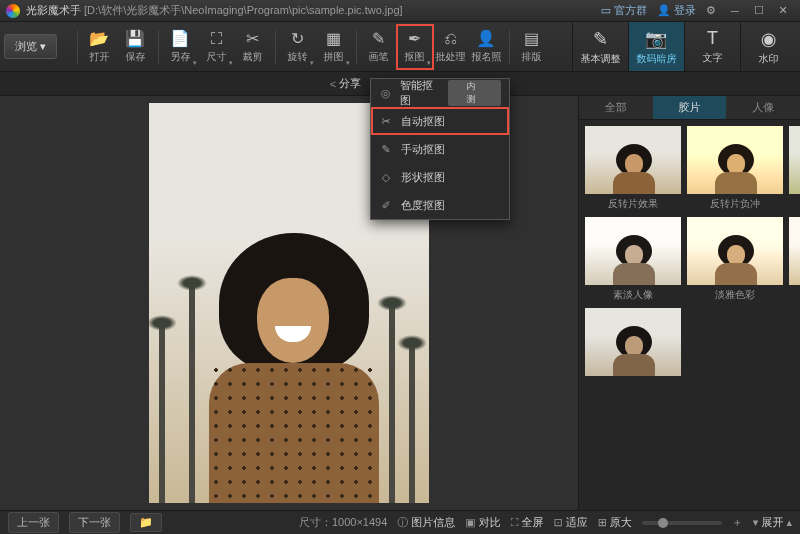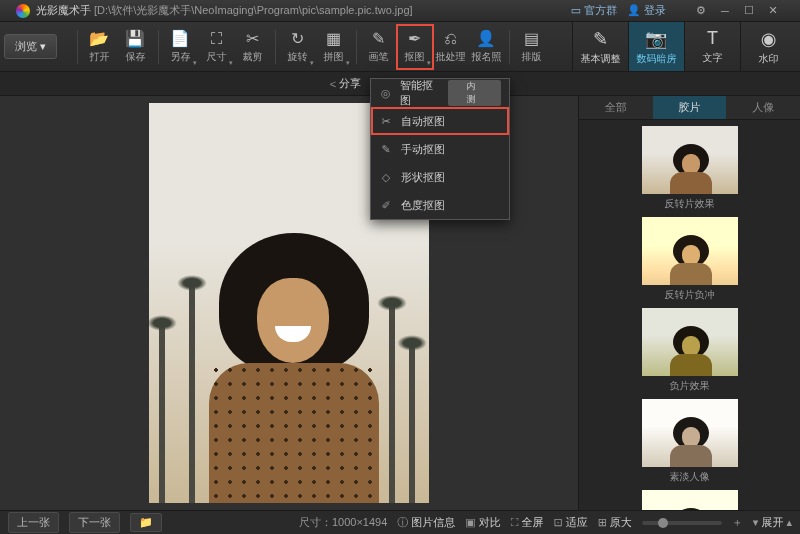--- a/index.html
+++ b/index.html
@@ -1,20 +1,20 @@
 <!DOCTYPE html>
 <html><head>
 <meta charset="utf-8">
 <style>
 *{margin:0;padding:0;box-sizing:border-box;font-family:"Microsoft YaHei",sans-serif;font-size:11px;color:#ccc}
 body{background:#2a2a2a;width:800px;height:534px;overflow:hidden;position:relative}
-.titlebar{height:22px;background:linear-gradient(#3a3a3a,#2c2c2c);display:flex;align-items:center;padding:0 16px;border-bottom:1px solid #1a1a1a}
+.titlebar{height:22px;background:linear-gradient(#3a3a3a,#2c2c2c);display:flex;align-items:center;padding:0 6px;border-bottom:1px solid #1a1a1a}
 .app-icon{width:14px;height:14px;border-radius:50%;background:conic-gradient(#ff6b00,#ffcc00,#4caf50,#2196f3,#9c27b0,#ff6b00);margin-right:6px}
 .title-text{flex:1;font-size:11px;color:#ddd}
-.title-links{display:flex;gap:10px;align-items:center;margin-right:24px}
+.title-links{display:flex;gap:10px;align-items:center;margin-right:4px}
 .title-links span{color:#8ab4d8;cursor:pointer}
 .winbtns{display:flex;gap:2px}
 .winbtn{width:22px;height:16px;display:flex;align-items:center;justify-content:center;cursor:pointer;color:#aaa}
 .toolbar{height:50px;background:linear-gradient(#333,#2a2a2a);display:flex;align-items:center;padding:0 4px;border-bottom:1px solid #1a1a1a}
 .browse-btn{background:linear-gradient(#4a4a4a,#383838);border:1px solid #555;border-radius:3px;padding:4px 10px;margin-right:16px;cursor:pointer;color:#ddd}
 .tool-group{display:flex;height:100%;align-items:center}
 .tool-btn{width:36px;height:44px;display:flex;flex-direction:column;align-items:center;justify-content:center;cursor:pointer;gap:2px;position:relative}
 .tool-btn.highlighted{outline:2px solid #e74c3c;outline-offset:-1px}
 .tool-btn .ico{width:20px;height:18px;display:flex;align-items:center;justify-content:center;color:#bbb;font-size:16px}
 .tool-btn .lbl{font-size:10px;color:#aaa}
@@ -42,21 +42,21 @@
 .dots{position:absolute;inset:0;background-image:radial-gradient(#3a2818 2px,transparent 2px);background-size:14px 14px}
 .dropdown{position:absolute;left:370px;top:78px;width:140px;background:#2a2a2a;border:1px solid #555;box-shadow:0 4px 12px rgba(0,0,0,.6);z-index:100}
 .dd-item{height:28px;display:flex;align-items:center;padding:0 8px;gap:8px;cursor:pointer;color:#ccc}
 .dd-item.highlighted{outline:2px solid #e74c3c;outline-offset:-2px}
 .dd-item .dico{width:14px;text-align:center;color:#999}
 .badge{background:#555;border-radius:2px;padding:0 18px;font-size:9px;color:#ccc;margin-left:auto}
 .sidebar{width:222px;background:#262626;border-left:1px solid #1a1a1a;display:flex;flex-direction:column}
 .side-tabs{height:24px;display:flex;border-bottom:1px solid #1a1a1a}
 .stab{flex:1;display:flex;align-items:center;justify-content:center;cursor:pointer;color:#888;background:#2c2c2c}
 .stab.active{background:#1e4a5c;color:#ddd}
-.thumbs{flex:1;overflow:hidden;padding:6px;display:grid;grid-template-columns:1fr;gap:6px;align-content:start}
+.thumbs{flex:1;overflow:hidden;padding:6px;display:grid;grid-template-columns:1fr 1fr 1fr;gap:6px;align-content:start}
 .thumb-item{display:flex;flex-direction:column;align-items:center;gap:3px}
 .thumb{width:96px;height:68px;background:#888;cursor:pointer;position:relative;overflow:hidden}
 .thumb .mini{position:absolute;inset:0}
 .thumb-lbl{font-size:10px;color:#999}
 .statusbar{height:24px;background:#2a2a2a;border-top:1px solid #1a1a1a;display:flex;align-items:center;padding:0 8px;gap:10px}
 .sbtn{background:#383838;border:1px solid #4a4a4a;padding:2px 8px;cursor:pointer;color:#bbb;border-radius:2px}
 .status-item{color:#999;display:flex;align-items:center;gap:3px;cursor:pointer}
 .slider{width:80px;height:4px;background:#444;border-radius:2px;position:relative}
 .slider-thumb{position:absolute;left:20%;top:-3px;width:10px;height:10px;background:#888;border-radius:50%}
 .expand{margin-left:auto;color:#999;cursor:pointer}

